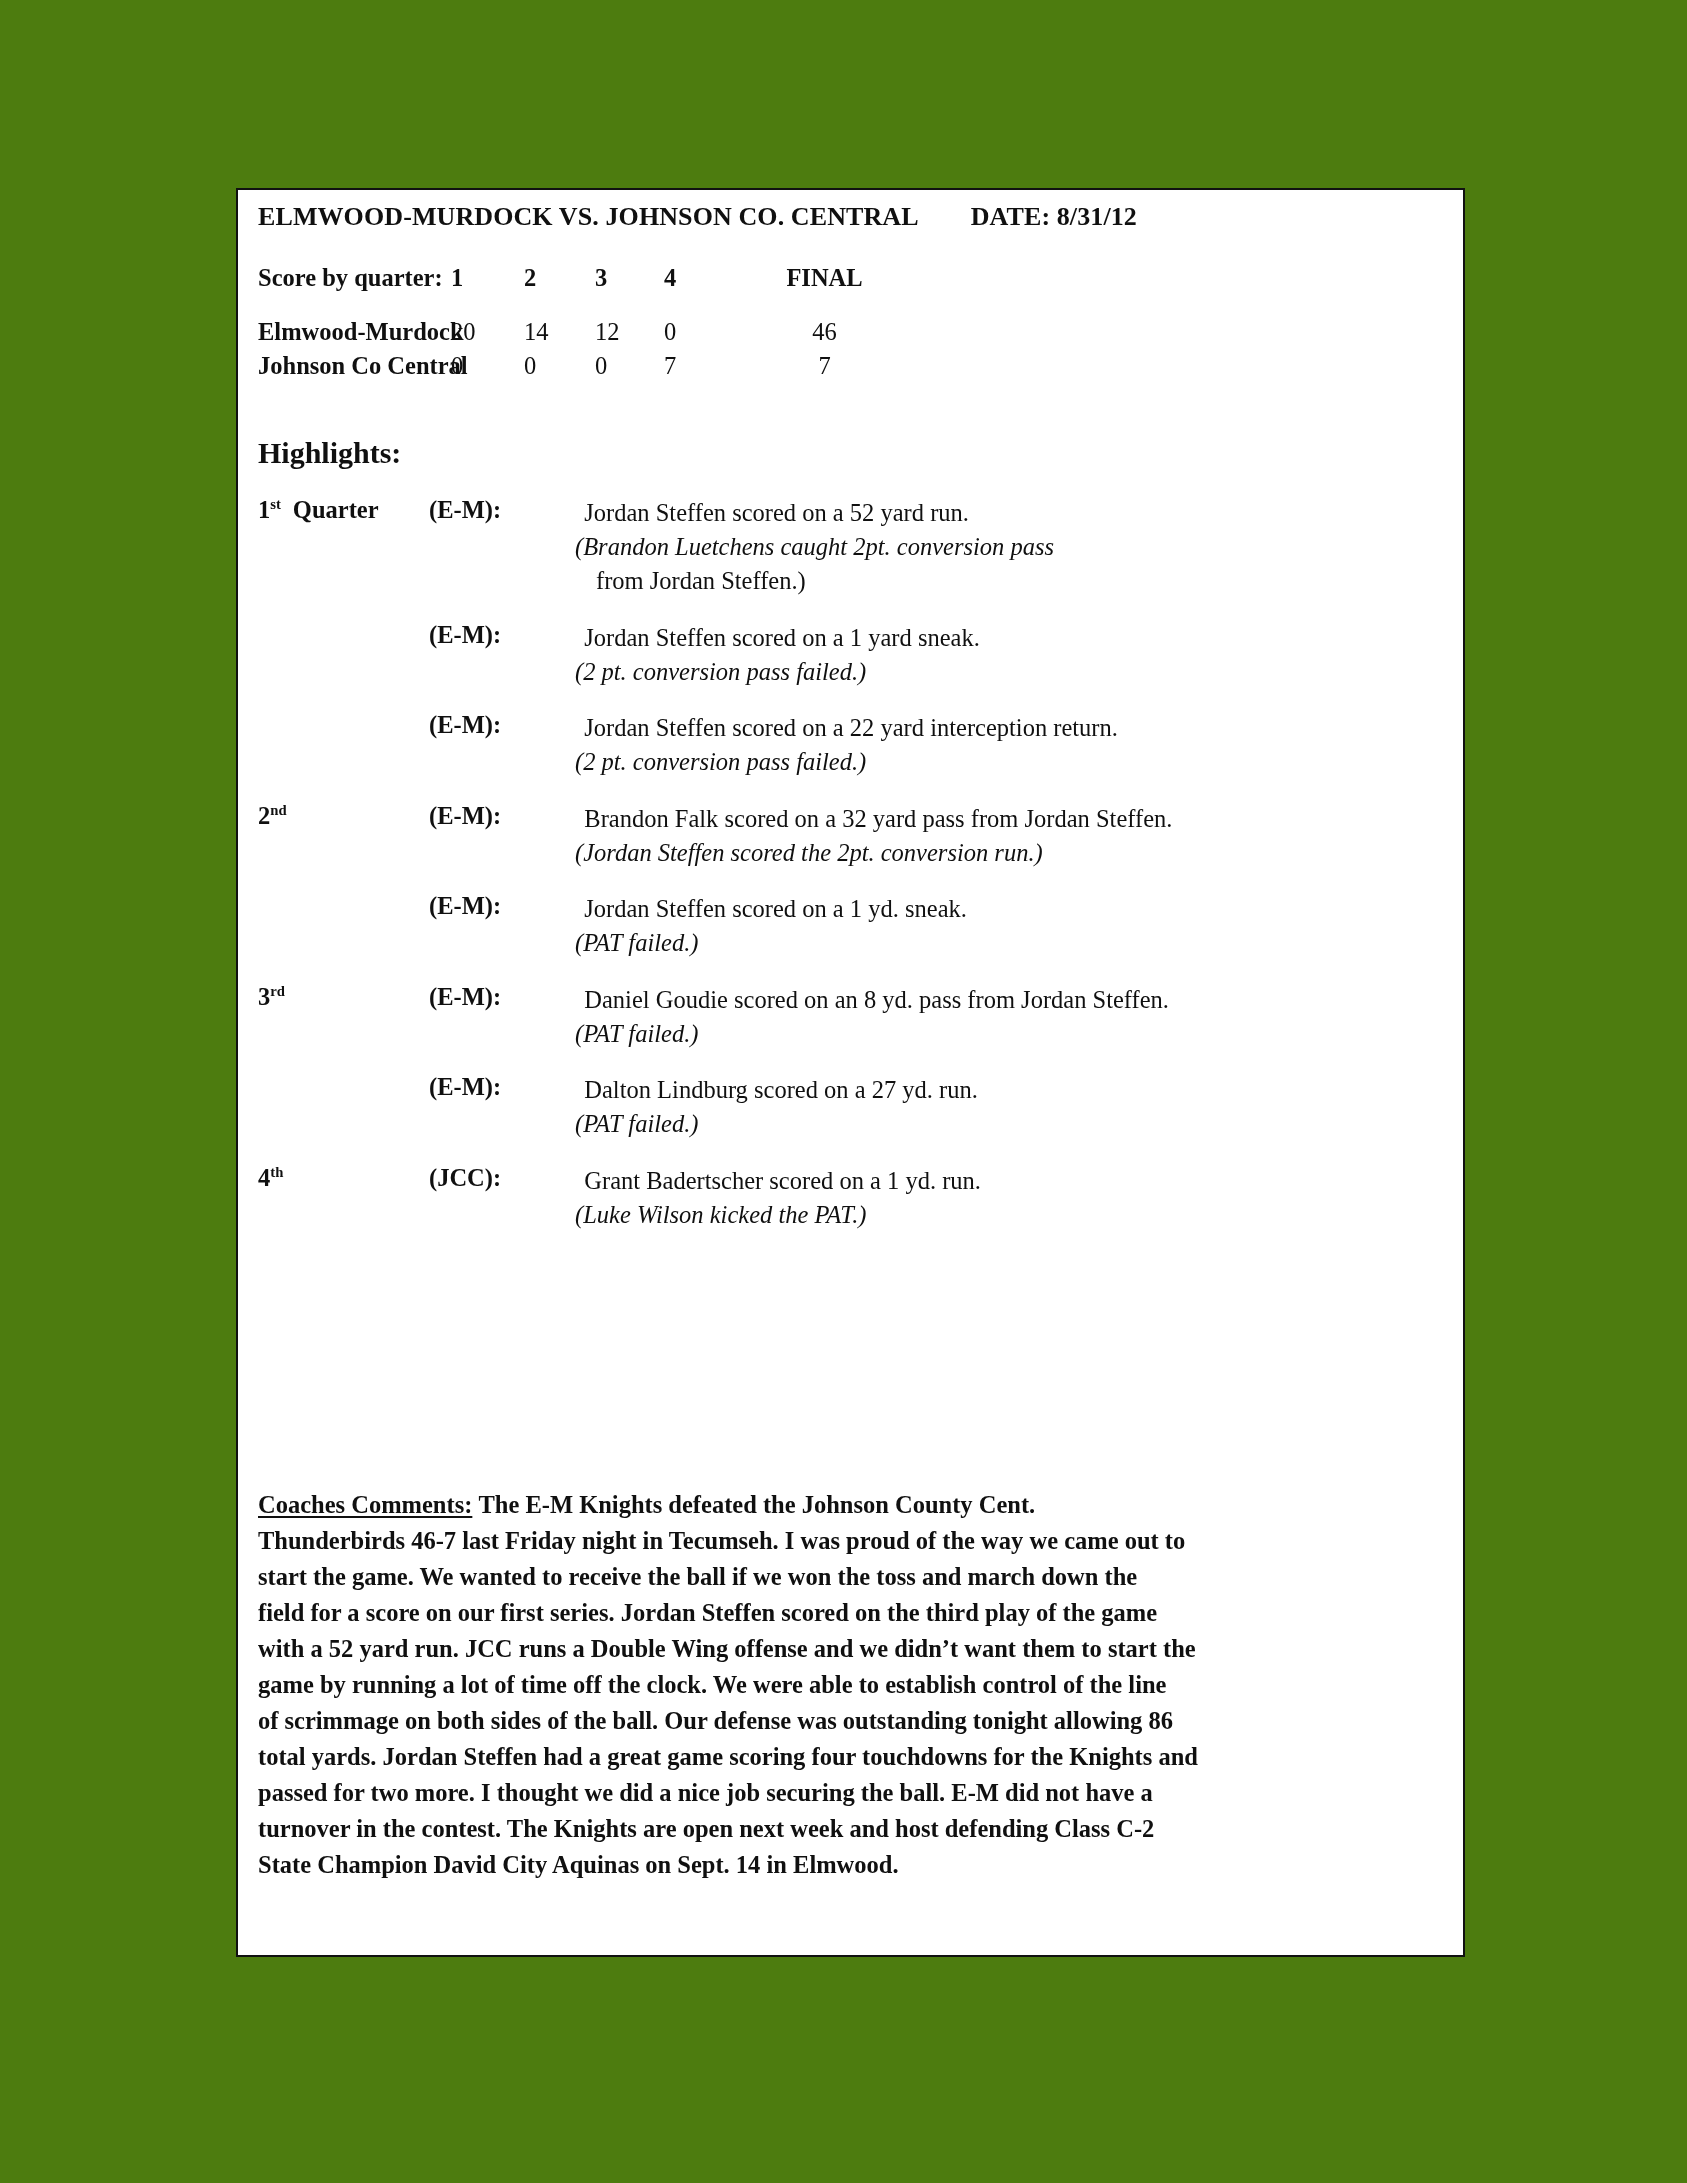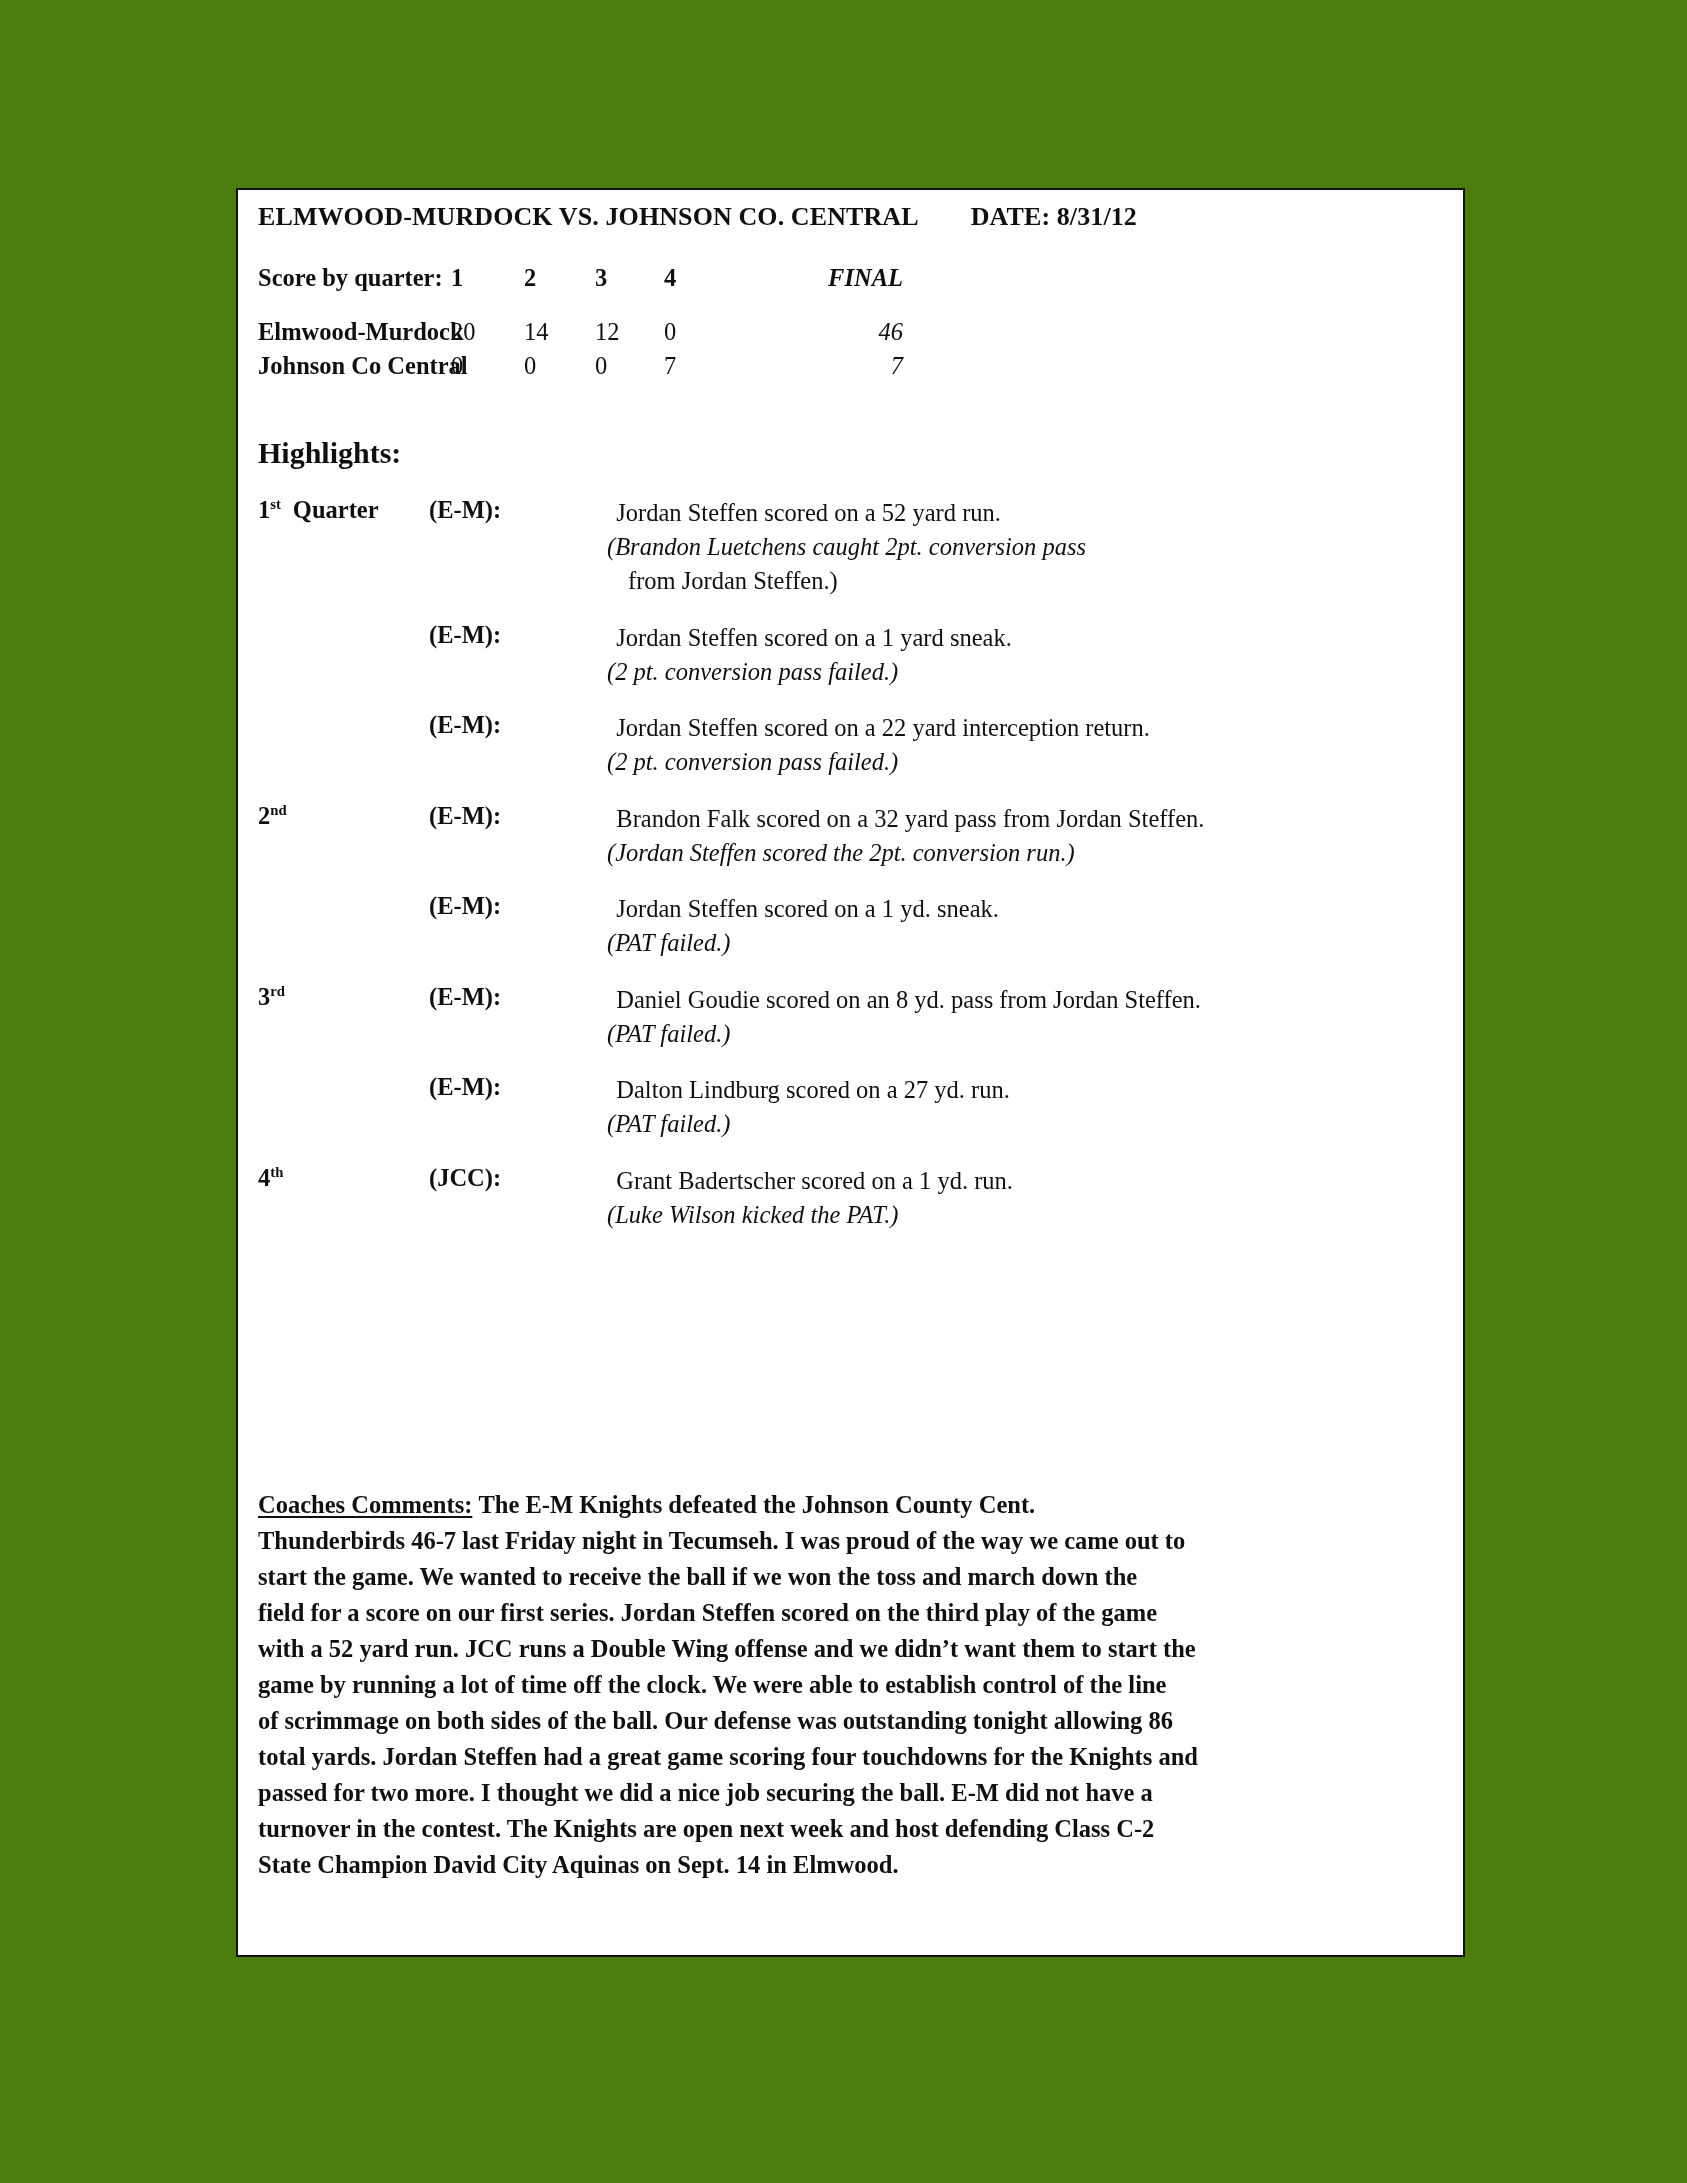--- a/index.html
+++ b/index.html
@@ -84,25 +84,24 @@
     top: 0;
     width: 40px;
     text-align: left;
   }
   #score-table .q.q1 { left: 193px; }
   #score-table .q.q2 { left: 266px; }
   #score-table .q.q3 { left: 337px; }
   #score-table .q.q4 { left: 406px; }
   #score-table .final {
     position: absolute;
-    left: 552px;
+    left: 520px;
     top: 0;
     width: 93px;
-    text-align: right;
-    font-style: italic;
+    text-align: center;
   }
   #score-table .header-row .q,
   #score-table .header-row .final { font-weight: bold; }
   #score-table .row.team-row { font-size: 24.5px; }
   #score-table .row.team-row .q,
   #score-table .row.team-row .final { font-weight: normal; }
 
   
   #highlights-heading {
     position: absolute;
@@ -149,21 +148,20 @@
     white-space: nowrap;
   }
   .highlight-block .lines {
     margin-left: 337px;
     padding-right: 13.2px;
   }
   .highlight-block .lines .line {
     font-size: 24.5px;
     line-height: 34px;
     white-space: nowrap;
-    margin-left: 32px;
   }
   .highlight-block .lines .line.l0 { padding-left: 9.3px; }
   .highlight-block .lines .line.l1 { padding-left: 0px; font-style: italic; }
   .highlight-block .lines .line.l2 { padding-left: 21px; }
 
   
   #coaches-comments {
     position: absolute;
     left: 20px;
     top: 1297px;

